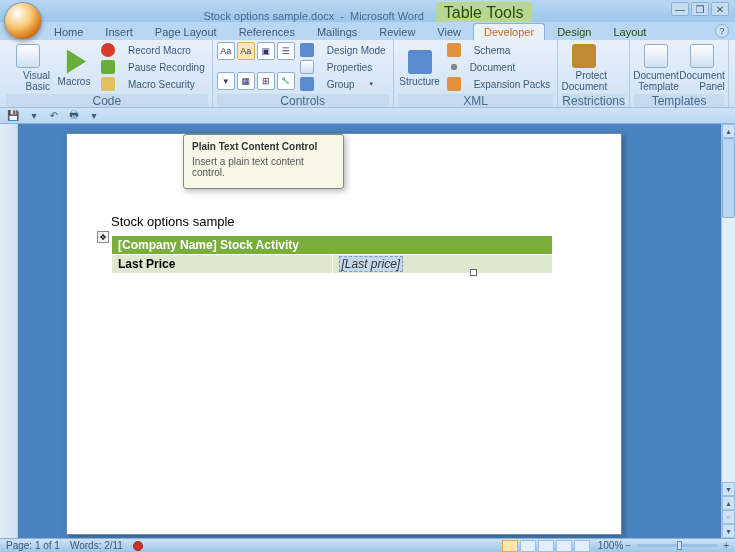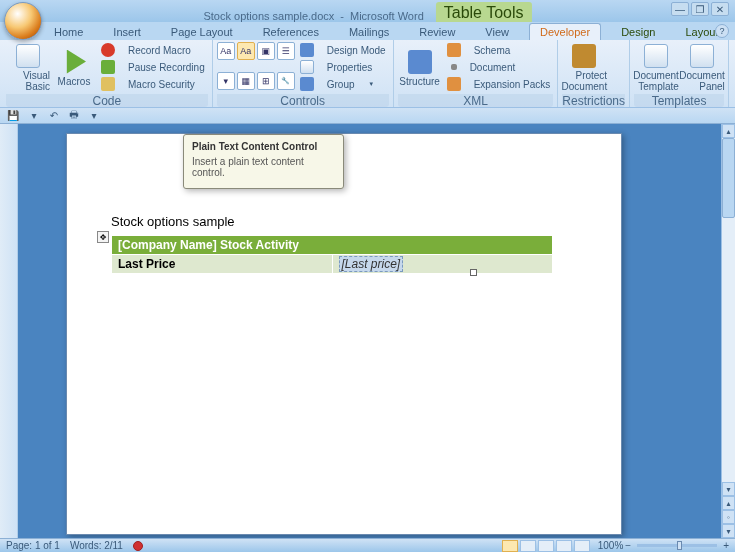--- a/index.html
+++ b/index.html
@@ -7,21 +7,21 @@
 
 
 .titlebar { height: 22px; background: linear-gradient(#b9d7f2,#9cc6ea); display: flex; align-items: center; position: relative; font-size: 11px; color: #4a6a8a; }
 .office-orb { width: 38px; height: 38px; position: absolute; left: 4px; top: 2px; z-index: 10; background: radial-gradient(circle at 35% 30%, #fff, #f7c873 40%, #d97a1a 70%, #8a3e0a); border-radius: 50%; border: 1px solid #7a9abf; box-shadow: 0 2px 4px rgba(0,0,0,.3); }
 .title-text { position: absolute; left: 50%; transform: translateX(-50%); display: flex; align-items: flex-end; gap: 6px; }
 .context-tab { background: #b8d890; padding: 2px 8px; border-radius: 3px 3px 0 0; color: #2a4a0a; font-size: 16px; margin-left: 6px; position: relative; top: 2px; }
 .win-controls { position: absolute; right: 6px; top: 2px; display: flex; gap: 2px; }
 .win-btn { width: 18px; height: 14px; background: #c6ddf0; border: 1px solid #8cb0d5; border-radius: 2px; display: flex; align-items: center; justify-content: center; font-size: 10px; color: #3a5a7a; cursor: pointer; }
 
 
-.tabstrip { height: 18px; background: #b9d7f2; padding-left: 44px; display: flex; align-items: flex-end; gap: 10px; position: relative; }
+.tabstrip { height: 18px; background: #b9d7f2; padding-left: 44px; display: flex; align-items: flex-end; gap: 2px; position: relative; }
 .tab { font-size: 11px; padding: 2px 10px; color: #3a5a7a; cursor: pointer; border-radius: 3px 3px 0 0; }
 .tab.active { background: #e8f0fa; color: #d06a1a; border: 1px solid #8cb0d5; border-bottom: none; }
 .tab.context { color: #2a4a0a; }
 .help-btn { position: absolute; right: 6px; top: 2px; width: 14px; height: 14px; background: #cce0f4; border: 1px solid #8cb0d5; border-radius: 50%; font-size: 9px; display: flex; align-items: center; justify-content: center; color: #3a5a7a; cursor: pointer; }
 
 
 .ribbon { height: 68px; background: linear-gradient(#e8f0fa,#cfe2f5); border-bottom: 1px solid #9cc0e5; display: flex; padding-left: 2px; }
 .group { border-right: 1px solid #b0cde8; display: flex; flex-direction: column; position: relative; padding: 2px 4px 0; }
 .group-body { flex: 1; display: flex; align-items: flex-start; gap: 2px; }
 .group-label { height: 13px; font-size: 12px; color: #4a6a8a; text-align: center; background: rgba(180,205,230,.4); border-radius: 0 0 3px 3px; }

